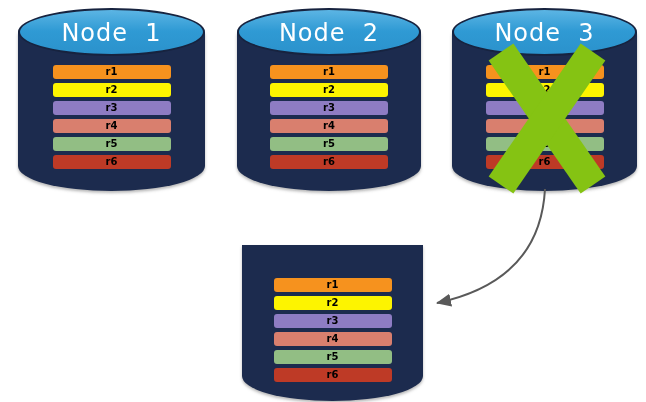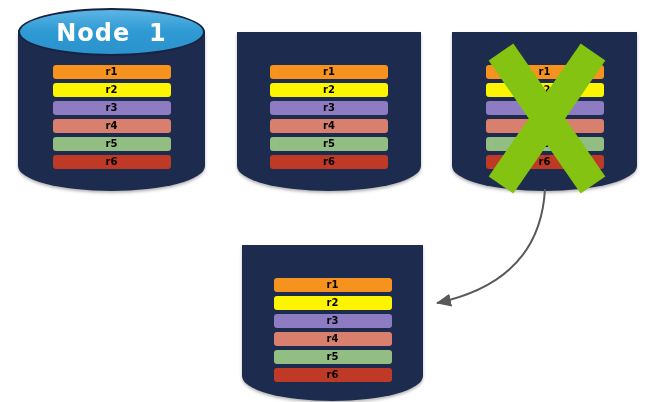--- a/index.html
+++ b/index.html
@@ -20,21 +20,21 @@
   }
   .cyl-top{
     position:absolute;left:0;right:0;top:0;height:48px;
     border-radius:50%;
     background:linear-gradient(180deg,#5cb5e4 0%,#2f9ad4 48%,#2b92cc 100%);
     border:2px solid #17233f;
     box-sizing:border-box;
     display:flex;align-items:center;justify-content:center;
   }
   .node-title{
-    color:#ffffff;font-weight:bold;font-size:24px;letter-spacing:1px;
+    color:#ffffff;font-weight:normal;font-size:24px;letter-spacing:1px;
     white-space:pre;line-height:1;padding-top:1px;
   }
   .bar-stack{
     position:absolute;top:57px;left:50%;transform:translateX(-50%);
     width:118px;display:flex;flex-direction:column;gap:4px;
   }
   .bar{
     height:14px;border-radius:3px;
     display:flex;align-items:center;justify-content:center;
     font-size:10px;font-weight:bold;color:#000000;line-height:14px;
@@ -63,32 +63,38 @@
       <div class="bar" style="background: rgb(253, 244, 0);">r2</div>
       <div class="bar" style="background: rgb(142, 124, 195);">r3</div>
       <div class="bar" style="background: rgb(217, 127, 110);">r4</div>
       <div class="bar" style="background: rgb(146, 190, 132);">r5</div>
       <div class="bar" style="background: rgb(190, 58, 38);">r6</div>
     </div>
   </div>
 
   <div class="node n2">
     <div class="cyl-body"></div>
+    <div class="cyl-top">
+      <span class="node-title">Node  2</span>
+    </div>
     <div class="bar-stack">
       <div class="bar" style="background: rgb(246, 146, 30);">r1</div>
       <div class="bar" style="background: rgb(253, 244, 0);">r2</div>
       <div class="bar" style="background: rgb(142, 124, 195);">r3</div>
       <div class="bar" style="background: rgb(217, 127, 110);">r4</div>
       <div class="bar" style="background: rgb(146, 190, 132);">r5</div>
       <div class="bar" style="background: rgb(190, 58, 38);">r6</div>
     </div>
   </div>
 
   <div class="node n3">
     <div class="cyl-body"></div>
+    <div class="cyl-top">
+      <span class="node-title">Node  3</span>
+    </div>
     <div class="bar-stack">
       <div class="bar" style="background: rgb(246, 146, 30);">r1</div>
       <div class="bar" style="background: rgb(253, 244, 0);">r2</div>
       <div class="bar" style="background: rgb(142, 124, 195);">r3</div>
       <div class="bar" style="background: rgb(217, 127, 110);">r4</div>
       <div class="bar" style="background: rgb(146, 190, 132);">r5</div>
       <div class="bar" style="background: rgb(190, 58, 38);">r6</div>
     </div>
     <svg class="x-overlay" viewBox="0 0 104 137" width="104" height="137">
       <line x1="6" y1="2" x2="98" y2="135" stroke-width="30" stroke="#85C313"></line>

